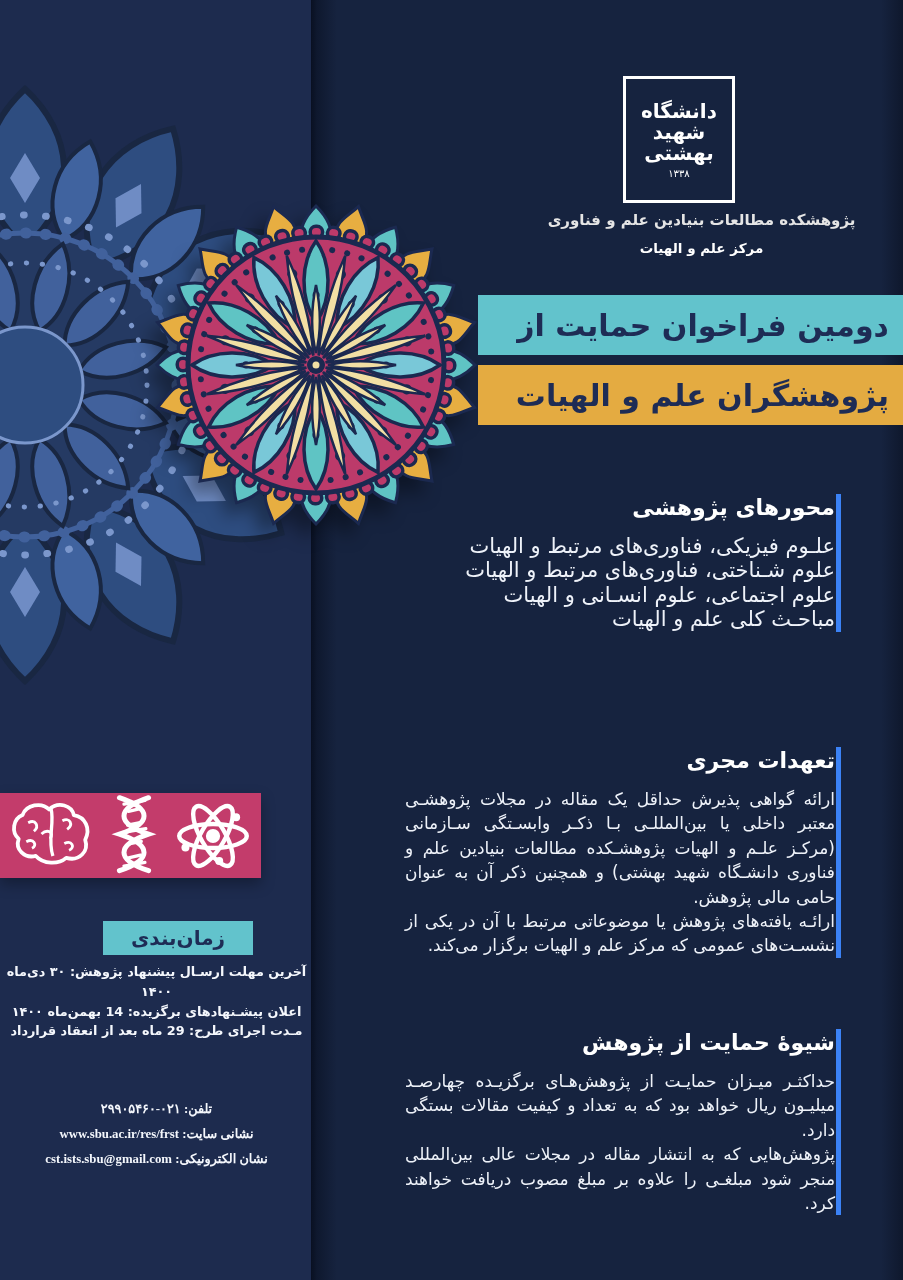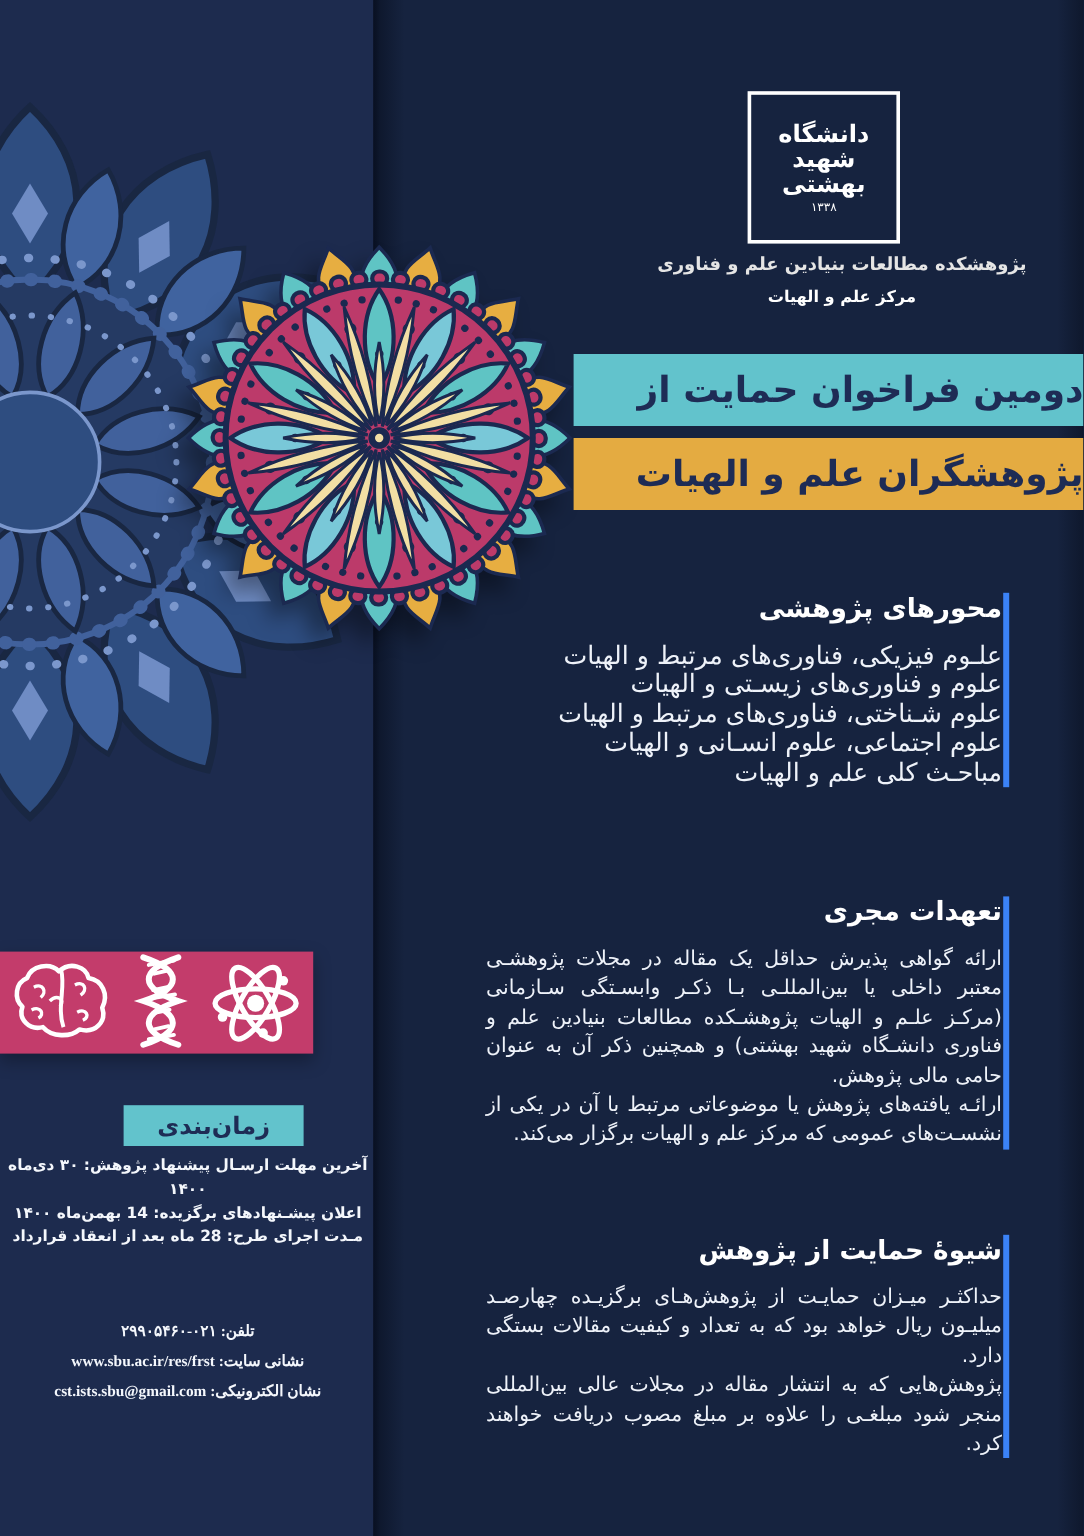--- a/index.html
+++ b/index.html
@@ -12,33 +12,33 @@
   .panel-right{position:absolute;left:313px;top:0;width:590px;height:1280px;background:#16233f;z-index:0;}
   .divider-shadow{position:absolute;left:311px;top:0;width:26px;height:1280px;z-index:2;
     background:linear-gradient(90deg,#080f20 0%, rgba(8,15,32,.55) 22%, rgba(8,15,32,0) 100%);}
   .edge-vignette{position:absolute;right:0;top:0;width:22px;height:1280px;z-index:2;
     background:linear-gradient(270deg, rgba(5,10,22,.45), rgba(5,10,22,0));}
   
   .mandala-blue{position:absolute;left:-285px;top:75px;width:620px;height:620px;z-index:1;}
   .mandala-color{position:absolute;left:146px;top:195px;width:340px;height:340px;z-index:3;
     filter:drop-shadow(-10px 12px 9px rgba(0,0,0,.38));}
   
-  .logo-box{position:absolute;left:623px;top:76px;width:127px;height:127px;z-index:4;
+  .logo-box{position:absolute;left:623px;top:76px;width:112px;height:127px;z-index:4;
     border:3px solid #ffffff;box-sizing:border-box;display:flex;flex-direction:column;
     align-items:center;justify-content:center;color:#fff;}
   .logo-box .w{font-weight:bold;font-size:20px;line-height:21px;}
   .logo-box .y{font-size:10px;letter-spacing:4px;margin-top:4px;}
   .org-line1{position:absolute;left:500px;top:211px;width:403px;text-align:center;z-index:4;
     color:#e5e5e5;font-weight:bold;font-size:15px;direction:rtl;}
   .org-line2{position:absolute;left:500px;top:240px;width:403px;text-align:center;z-index:4;
     color:#fff;font-weight:bold;font-size:13.5px;direction:rtl;}
   
   .banner{position:absolute;left:478px;width:425px;height:60px;z-index:4;direction:rtl;
     display:flex;align-items:center;color:#1e2c55;font-weight:bold;font-size:30px;
-    box-sizing:border-box;white-space:nowrap;}
+    padding-right:14px;box-sizing:border-box;white-space:nowrap;}
   .banner-1{top:295px;background:#62c3cc;}
   .banner-2{top:365px;background:#e4ab41;}
   
   .section{position:absolute;right:62px;width:436px;z-index:4;direction:rtl;
     border-right:5px solid #3b82f6;padding-right:1px;box-sizing:border-box;color:#eef2f9;}
   .section h2{margin:0 0 12px 0;font-size:22px;line-height:28px;font-weight:bold;color:#ffffff;text-align:right;}
   .sec-axes{top:494px;}
   .sec-oblig{top:747px;}
   .sec-support{top:1029px;}
   .axes-item{font-size:21px;line-height:24.4px;text-align:right;}
@@ -236,21 +236,20 @@
   </div>
   <div class="org-line1" dir="rtl">پژوهشکده مطالعات بنیادین علم و فناوری</div>
   <div class="org-line2" dir="rtl">مرکز علم و الهیات</div>
 
   <div class="banner banner-1" dir="rtl">دومین فراخوان حمایت از</div>
   <div class="banner banner-2" dir="rtl">پژوهشگران علم و الهیات</div>
 
   <div class="section sec-axes">
     <h2>محورهای پژوهشی</h2>
     <div class="axes-item">علـوم فیزیکی، فناوری‌های مرتبط و الهیات</div>
-    <div class="axes-item">علوم و فناوری‌های زیسـتی و الهیات</div>
     <div class="axes-item">علوم شـناختی، فناوری‌های مرتبط و الهیات</div>
     <div class="axes-item">علوم اجتماعی، علوم انسـانی و الهیات</div>
     <div class="axes-item">مباحـث کلی علم و الهیات</div>
   </div>
 
   <div class="section sec-oblig">
     <h2>تعهدات مجری</h2>
     <p class="para">ارائه گواهی پذیرش حداقل یک مقاله در مجلات پژوهشـی معتبر داخلی یا بین‌المللـی بـا ذکـر وابسـتگی سـازمانی (مرکـز علـم و الهیات پژوهشـکده مطالعات بنیادین علم و فناوری دانشـگاه شهید بهشتی) و همچنین ذکر آن به عنوان حامی مالی پژوهش.</p>
     <p class="para">ارائـه یافته‌های پژوهش یا موضوعاتی مرتبط با آن در یکی از نشسـت‌های عمومی که مرکز علم و الهیات برگزار می‌کند.</p>
   </div>
@@ -292,21 +291,21 @@
       <circle cx="26" cy="-21" r="4.5" fill="#ffffff"></circle>
       <circle cx="-31" cy="13" r="4.5" fill="#ffffff"></circle>
       <circle cx="7" cy="28" r="4.5" fill="#ffffff"></circle>
     </svg>
   </div>
 
   <div class="chip chip-schedule">زمان‌بندی</div>
   <div class="small-lines schedule-lines">
     <div>آخرین مهلت ارسـال پیشنهاد پژوهش: ۳۰ دی‌ماه ۱۴۰۰</div>
     <div>اعلان پیشـنهادهای برگزیده: 14 بهمن‌ماه ۱۴۰۰</div>
-    <div>مـدت اجرای طرح: 28 ماه بعد از انعقاد قرارداد</div>
+    <div>مـدت اجرای طرح: 29 ماه بعد از انعقاد قرارداد</div>
   </div>
 
   <div class="small-lines contact-lines">
     <div>تلفن: ۰۲۱-۲۹۹۰۵۴۶۰</div>
     <div>نشانی سایت: www.sbu.ac.ir/res/frst</div>
     <div>نشان الکترونیکی: cst.ists.sbu@gmail.com</div>
   </div>
 
 </div>
 

